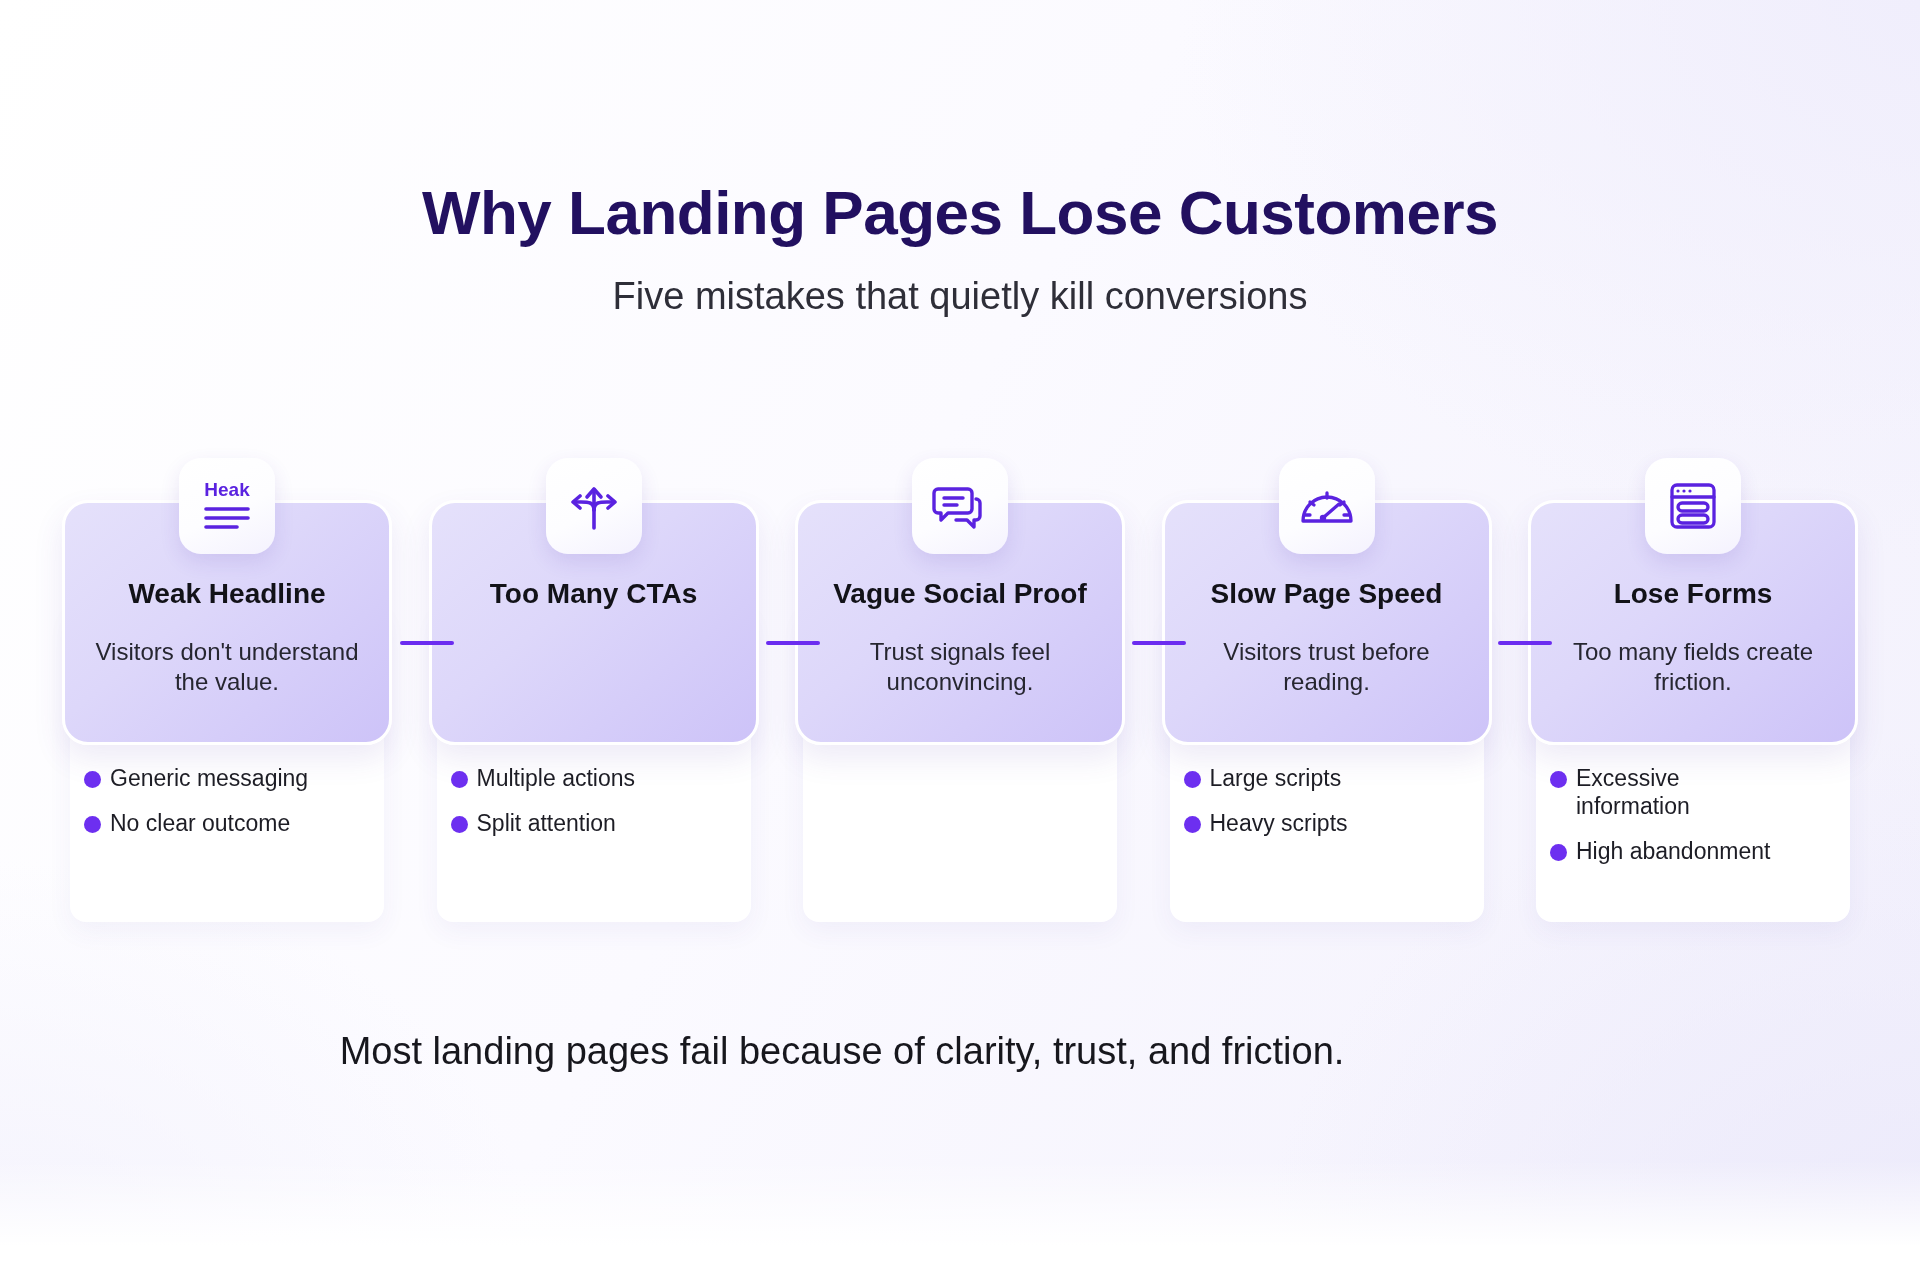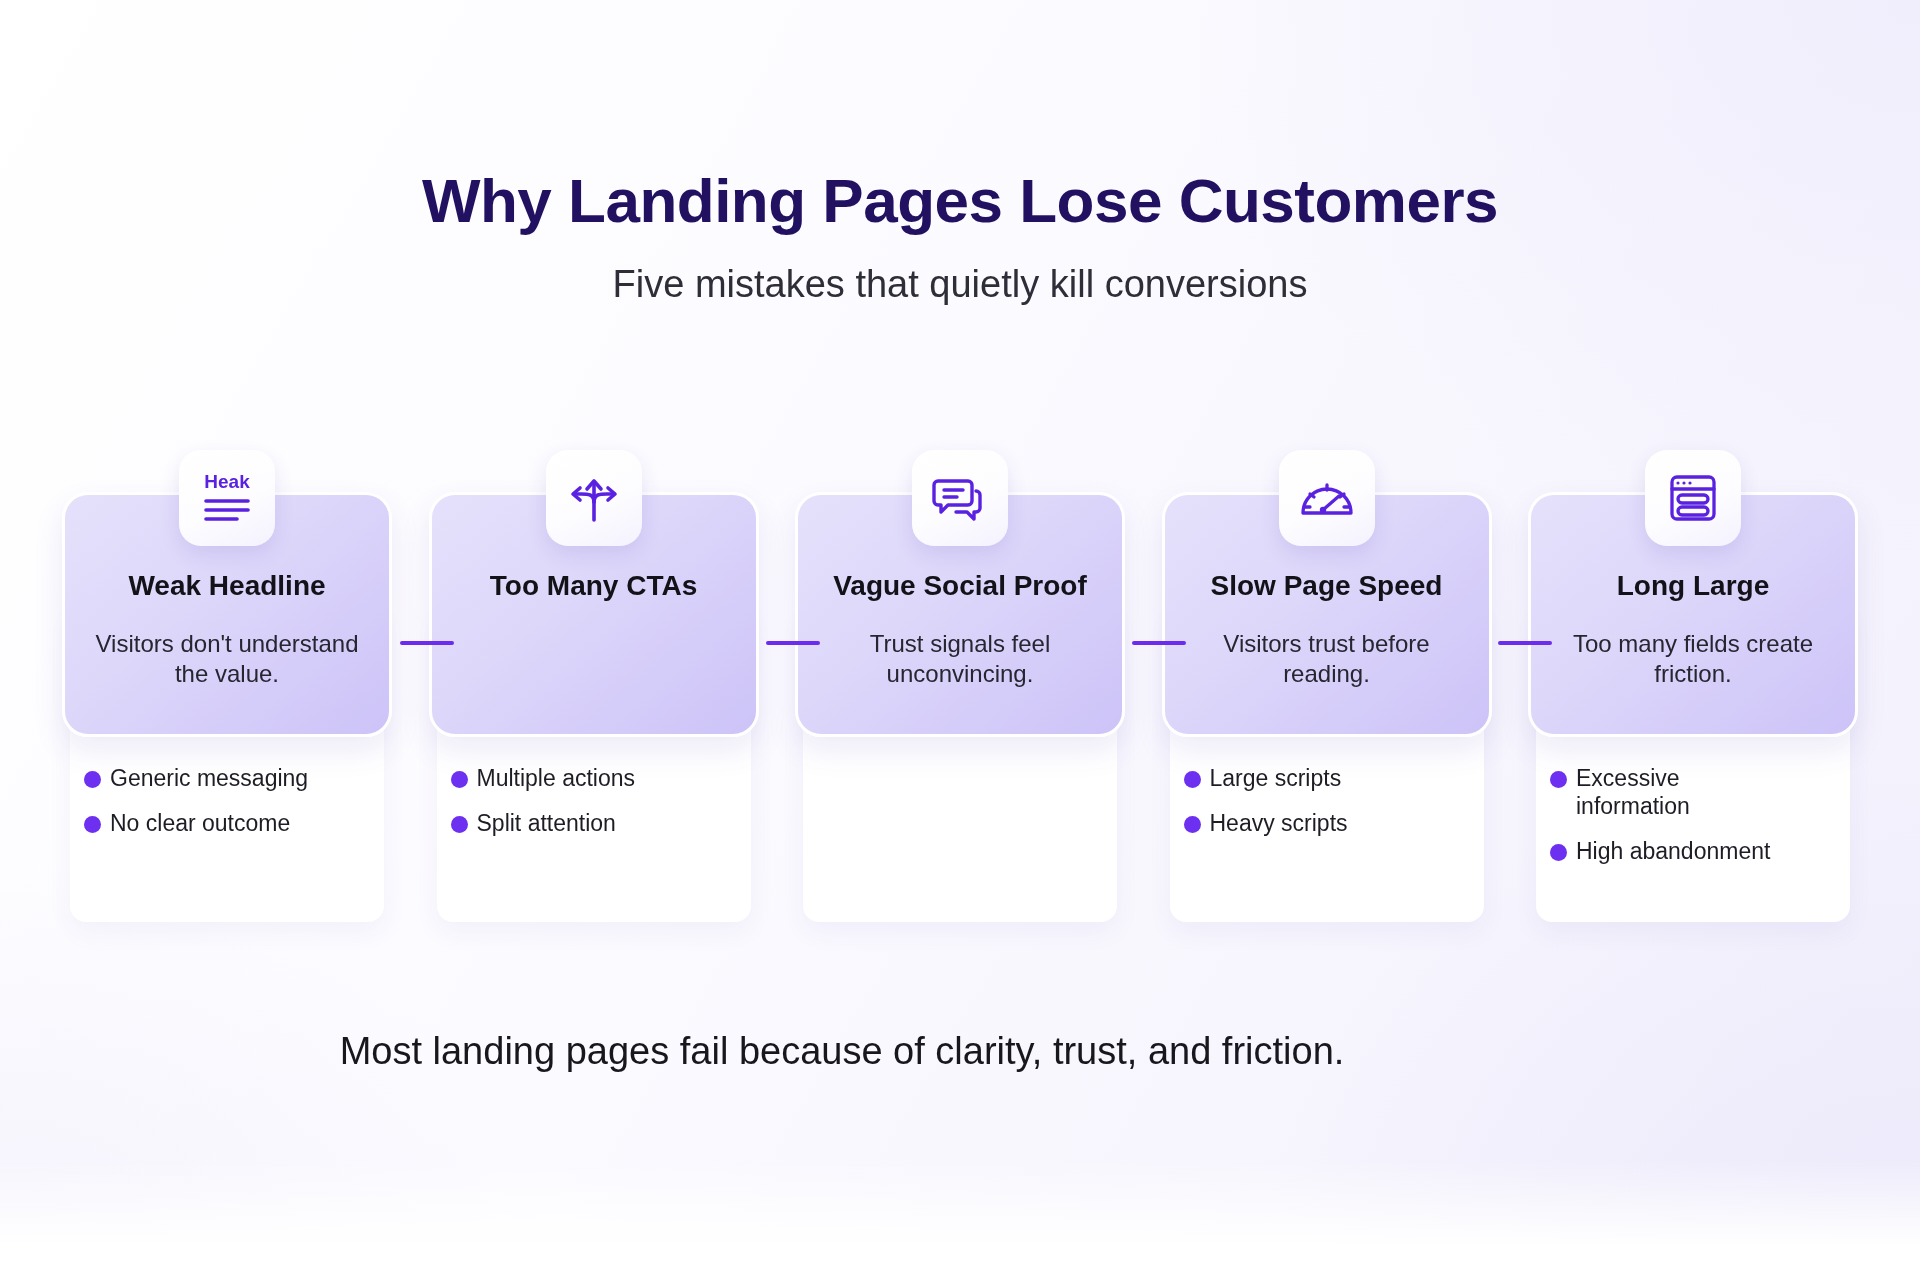--- a/index.html
+++ b/index.html
@@ -36,21 +36,21 @@
 
   
   .header {
     position: absolute;
     top: 168;
     left: 0;
     width: 1920px;
     text-align: center;
   }
   .title {
-    margin: 0;
+    margin: 12px;
     font-size: 62px;
     font-weight: 700;
     letter-spacing: -0.5px;
     color: #221060;
     line-height: 1.08;
   }
   .subtitle {
     margin: 0;
     font-size: 38px;
     font-weight: 400;
@@ -83,21 +83,21 @@
     height: 318px;
     background: #ffffff;
     border-radius: 16px;
     box-shadow: 0 10px 26px rgba(78,51,160,0.055);
   }
 
   
   .card {
     position: absolute;
     left: 0;
-    top: 8px;
+    top: 16px;
     width: 330px;
     height: 245px;
     border-radius: 26px;
     background: linear-gradient(140deg, #e5e1fb 0%, #ddd7fa 42%, #cdc3f8 100%);
     border: 3px solid #ffffff;
     box-sizing: border-box;
     box-shadow: 0 14px 30px rgba(88,58,180,0.10);
     display: flex;
     flex-direction: column;
     align-items: center;
@@ -331,21 +331,21 @@
               <rect x="7" y="7" width="42" height="42" rx="5"></rect>
               <line x1="7" y1="19" x2="49" y2="19"></line>
               <circle cx="13" cy="13" r="1.6" fill="#5a22e0" stroke="none"></circle>
               <circle cx="19" cy="13" r="1.6" fill="#5a22e0" stroke="none"></circle>
               <circle cx="25" cy="13" r="1.6" fill="#5a22e0" stroke="none"></circle>
               <rect x="13" y="25" width="30" height="8" rx="4"></rect>
               <rect x="13" y="37" width="30" height="8" rx="4"></rect>
             </g>
           </svg>
         </div>
-        <div class="card-title">Long Large</div>
+        <div class="card-title">Lose Forms</div>
         <div class="card-desc">Too many fields create friction.</div>
       </div>
       <div class="bullets">
         <div class="bullet">
           <span class="dot"></span>
           <span class="bullet-text" style="display:block;max-width:150px;">Excessive information</span>
         </div>
         <div class="bullet">
           <span class="dot"></span>
           <span class="bullet-text">High abandonment</span>

